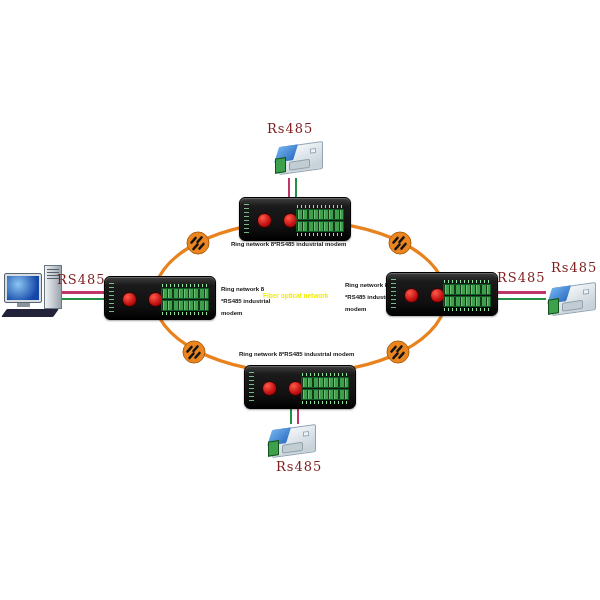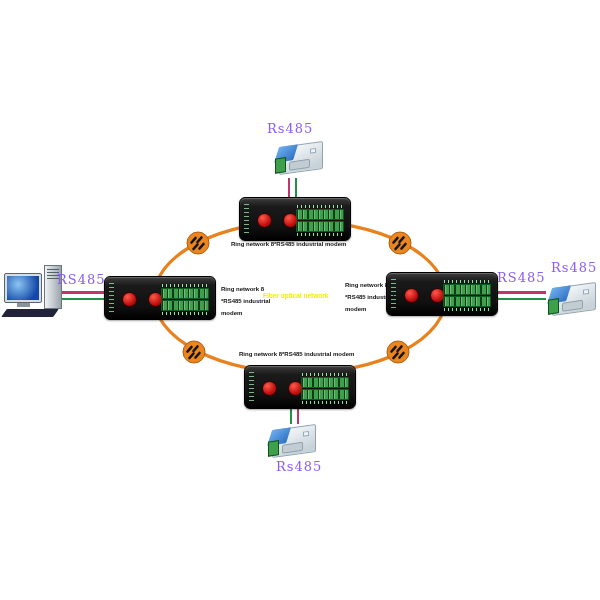--- a/index.html
+++ b/index.html
@@ -87,21 +87,21 @@
   .hpair .l1 { height:2.5px; }
   .hpair .l2 { height:2.5px; margin-top:4px; }
   .vpair { position:absolute; display:flex; gap:5px; z-index:2; }
   .vpair .vl { width:2px; height:100%; }
   .c-magenta { background:#c13568; }
   .c-green   { background:#238f47; }
 
   
   .serif {
     position:absolute; z-index:4; font-family:"DejaVu Serif", serif;
-    font-size:13px; letter-spacing:1px; color:#8b5cf6; white-space:nowrap;
+    font-size:13px; letter-spacing:1px; color:#7f1d1d; white-space:nowrap;
   }
   .cap {
     position:absolute; z-index:4; font-weight:bold; font-size:6px; line-height:7px;
     color:#101010; white-space:nowrap;
   }
   .capblock { position:absolute; z-index:4; font-weight:bold; font-size:6px; color:#101010; }
   .capblock span { display:block; line-height:12px; white-space:nowrap; }
   .center-label {
     position:absolute; z-index:4; font-weight:bold; font-size:6.5px;
     color:#f2ee00; white-space:nowrap;

